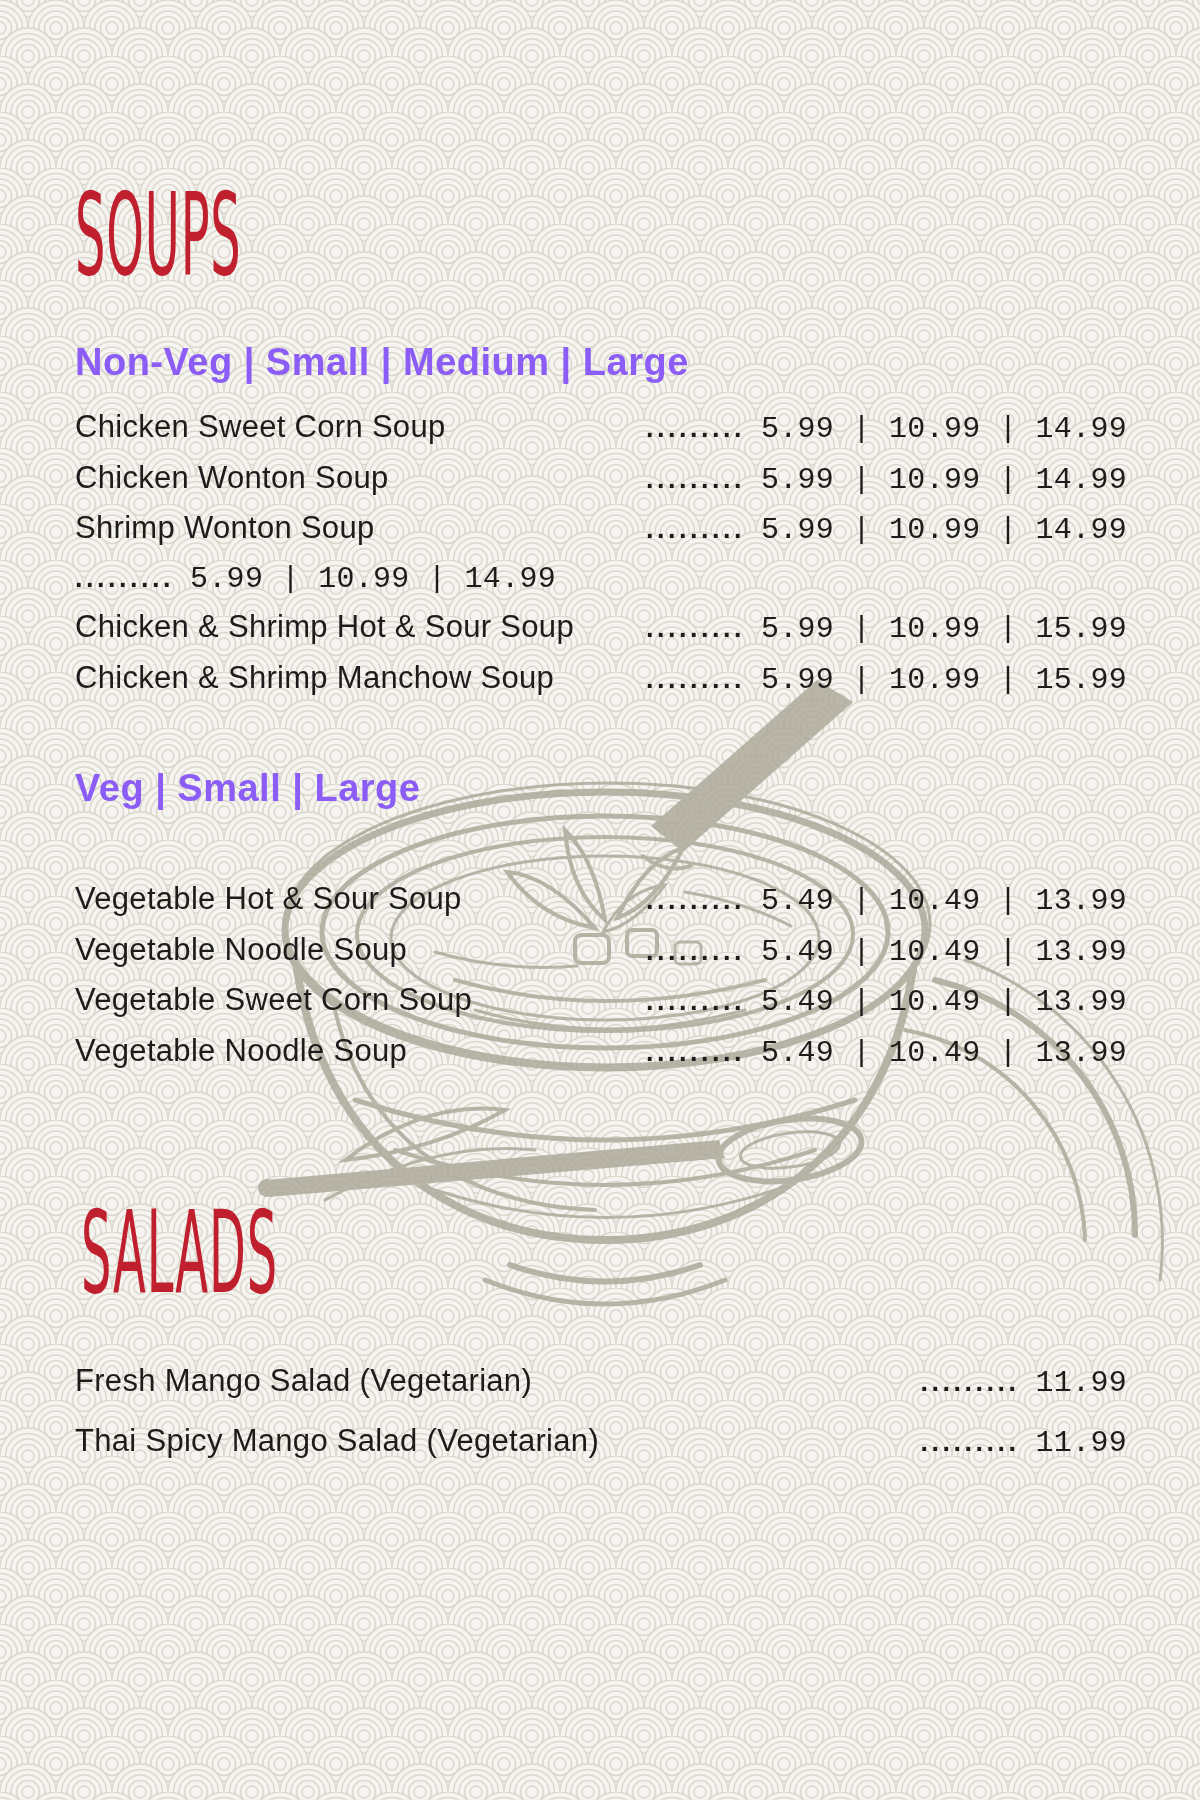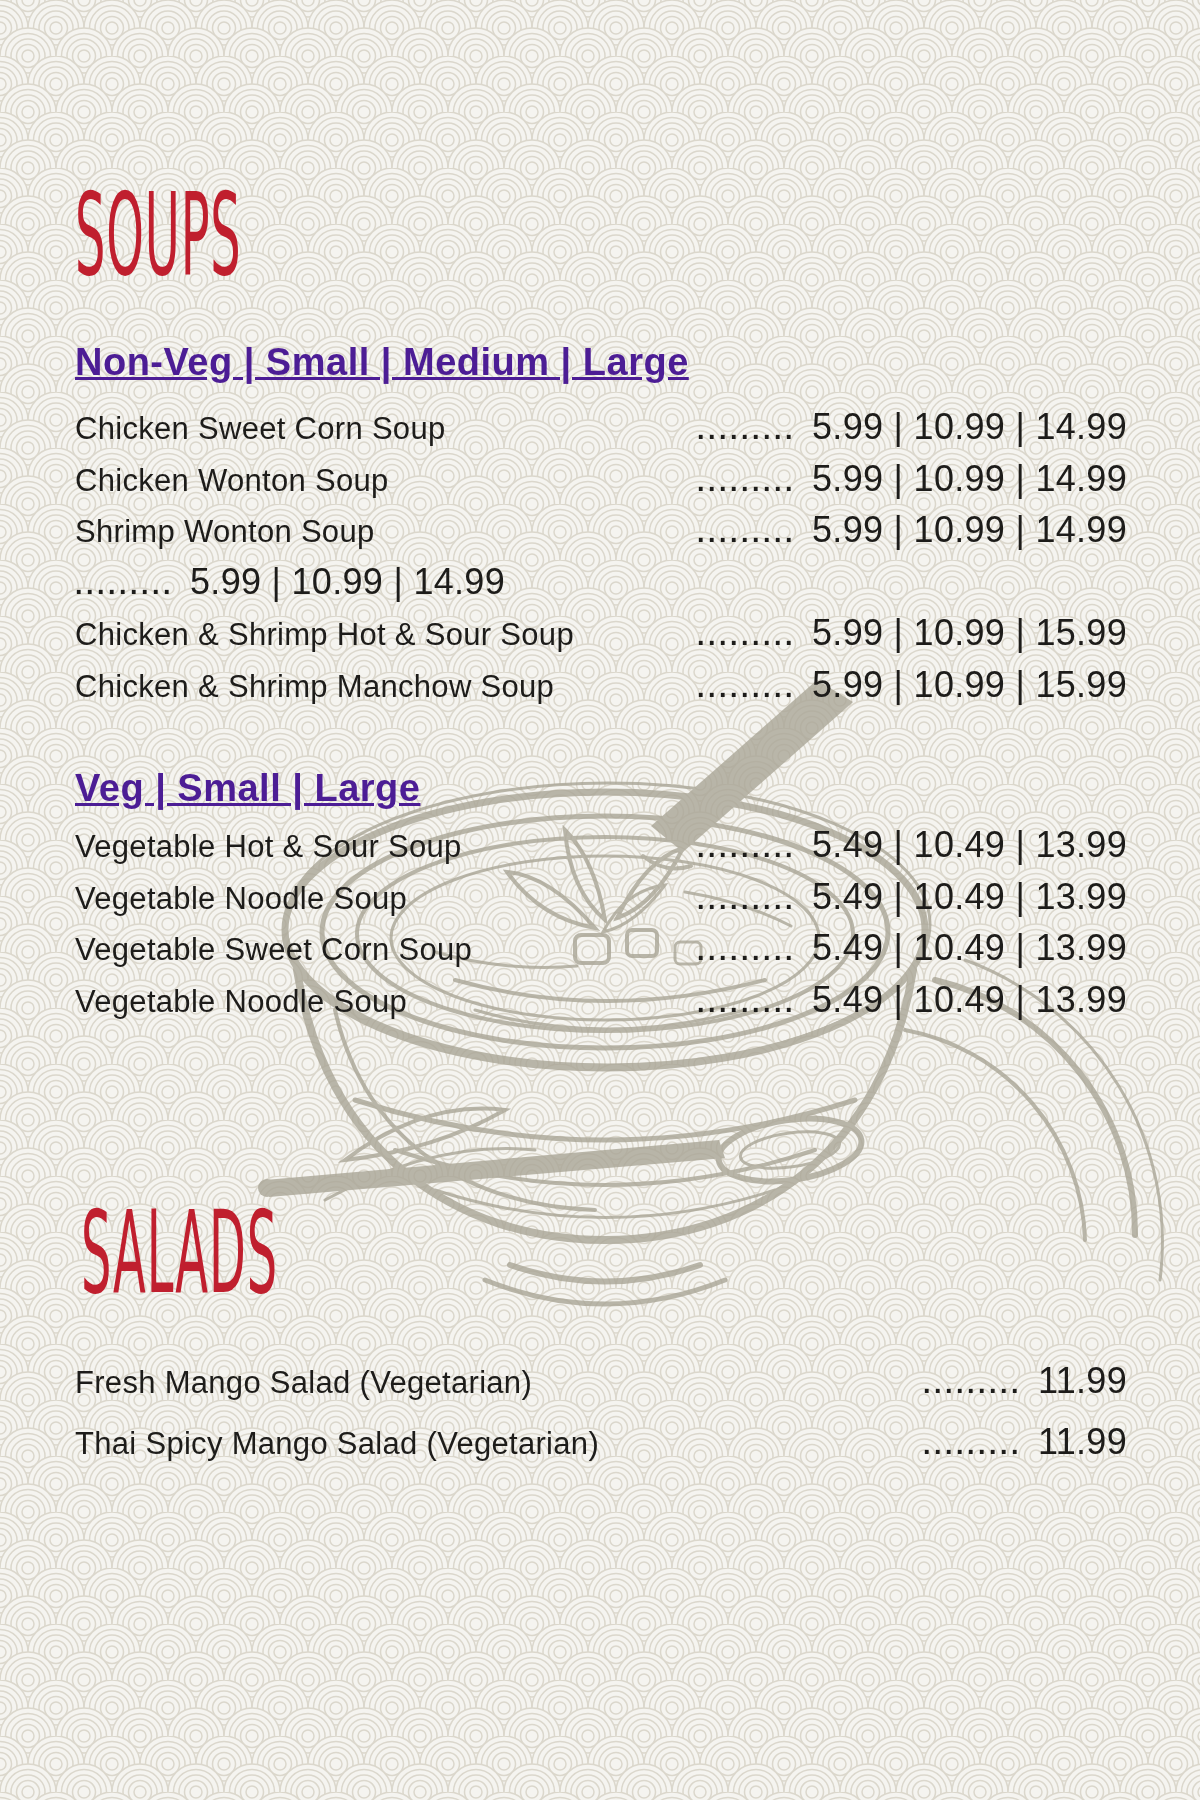--- a/index.html
+++ b/index.html
@@ -22,42 +22,42 @@
     letter-spacing:2px; white-space:nowrap;
     color:#c01f2e;
     transform:scaleX(0.42); transform-origin:0 0;
   }
   #soups-title  { top:178px; }
   #salads-title { top:1196px; left:6px; }
 
   .group-heading {
     position:absolute; left:0;
     font-size:38px; font-weight:bold; letter-spacing:0.5px;
-    white-space:nowrap; color:#4c1d95;text-decoration:underline;
+    white-space:nowrap; color:#8b5cf6;
   }
   #nonveg-heading { top:341px; }
   #veg-heading    { top:767px; }
 
   .item-list { position:absolute; left:0; width:100%; }
   #nonveg-list { top:403px; }
-  #veg-list    { top:821px; }
+  #veg-list    { top:875px; }
   #salads-list { top:1352px; }
 
   .row {
     display:flex; justify-content:space-between; align-items:baseline;
     line-height:47.5px; font-size:31px; letter-spacing:0.3px;
     white-space:nowrap;
   }
   #salads-list .row { line-height:58px; }
   .right { display:flex; align-items:baseline; }
   .dots {
     font-size:27px; font-weight:bold; letter-spacing:3.5px;
     margin-right:16px;
   }
-  .price { font-size:36px; text-align:right; }
+  .price { font-size:30px; text-align:right;font-family:Liberation Mono, monospace; }
 </style>
 </head>
 <body style="color: rgb(29, 28, 26); background: rgb(245, 244, 240);">
 
 <svg class="bg" xmlns="http://www.w3.org/2000/svg" xmlns:xlink="http://www.w3.org/1999/xlink" width="1200" height="1800" viewBox="0 0 1200 1800">
   <defs>
     <g id="fan">
       <circle r="28" fill="#f5f4f0" stroke="#dbd7cc" stroke-width="1.5"></circle>
       <circle r="22.5" fill="none" stroke="#dbd7cc" stroke-width="1.5"></circle>
       <circle r="17" fill="none" stroke="#dbd7cc" stroke-width="1.5"></circle>

